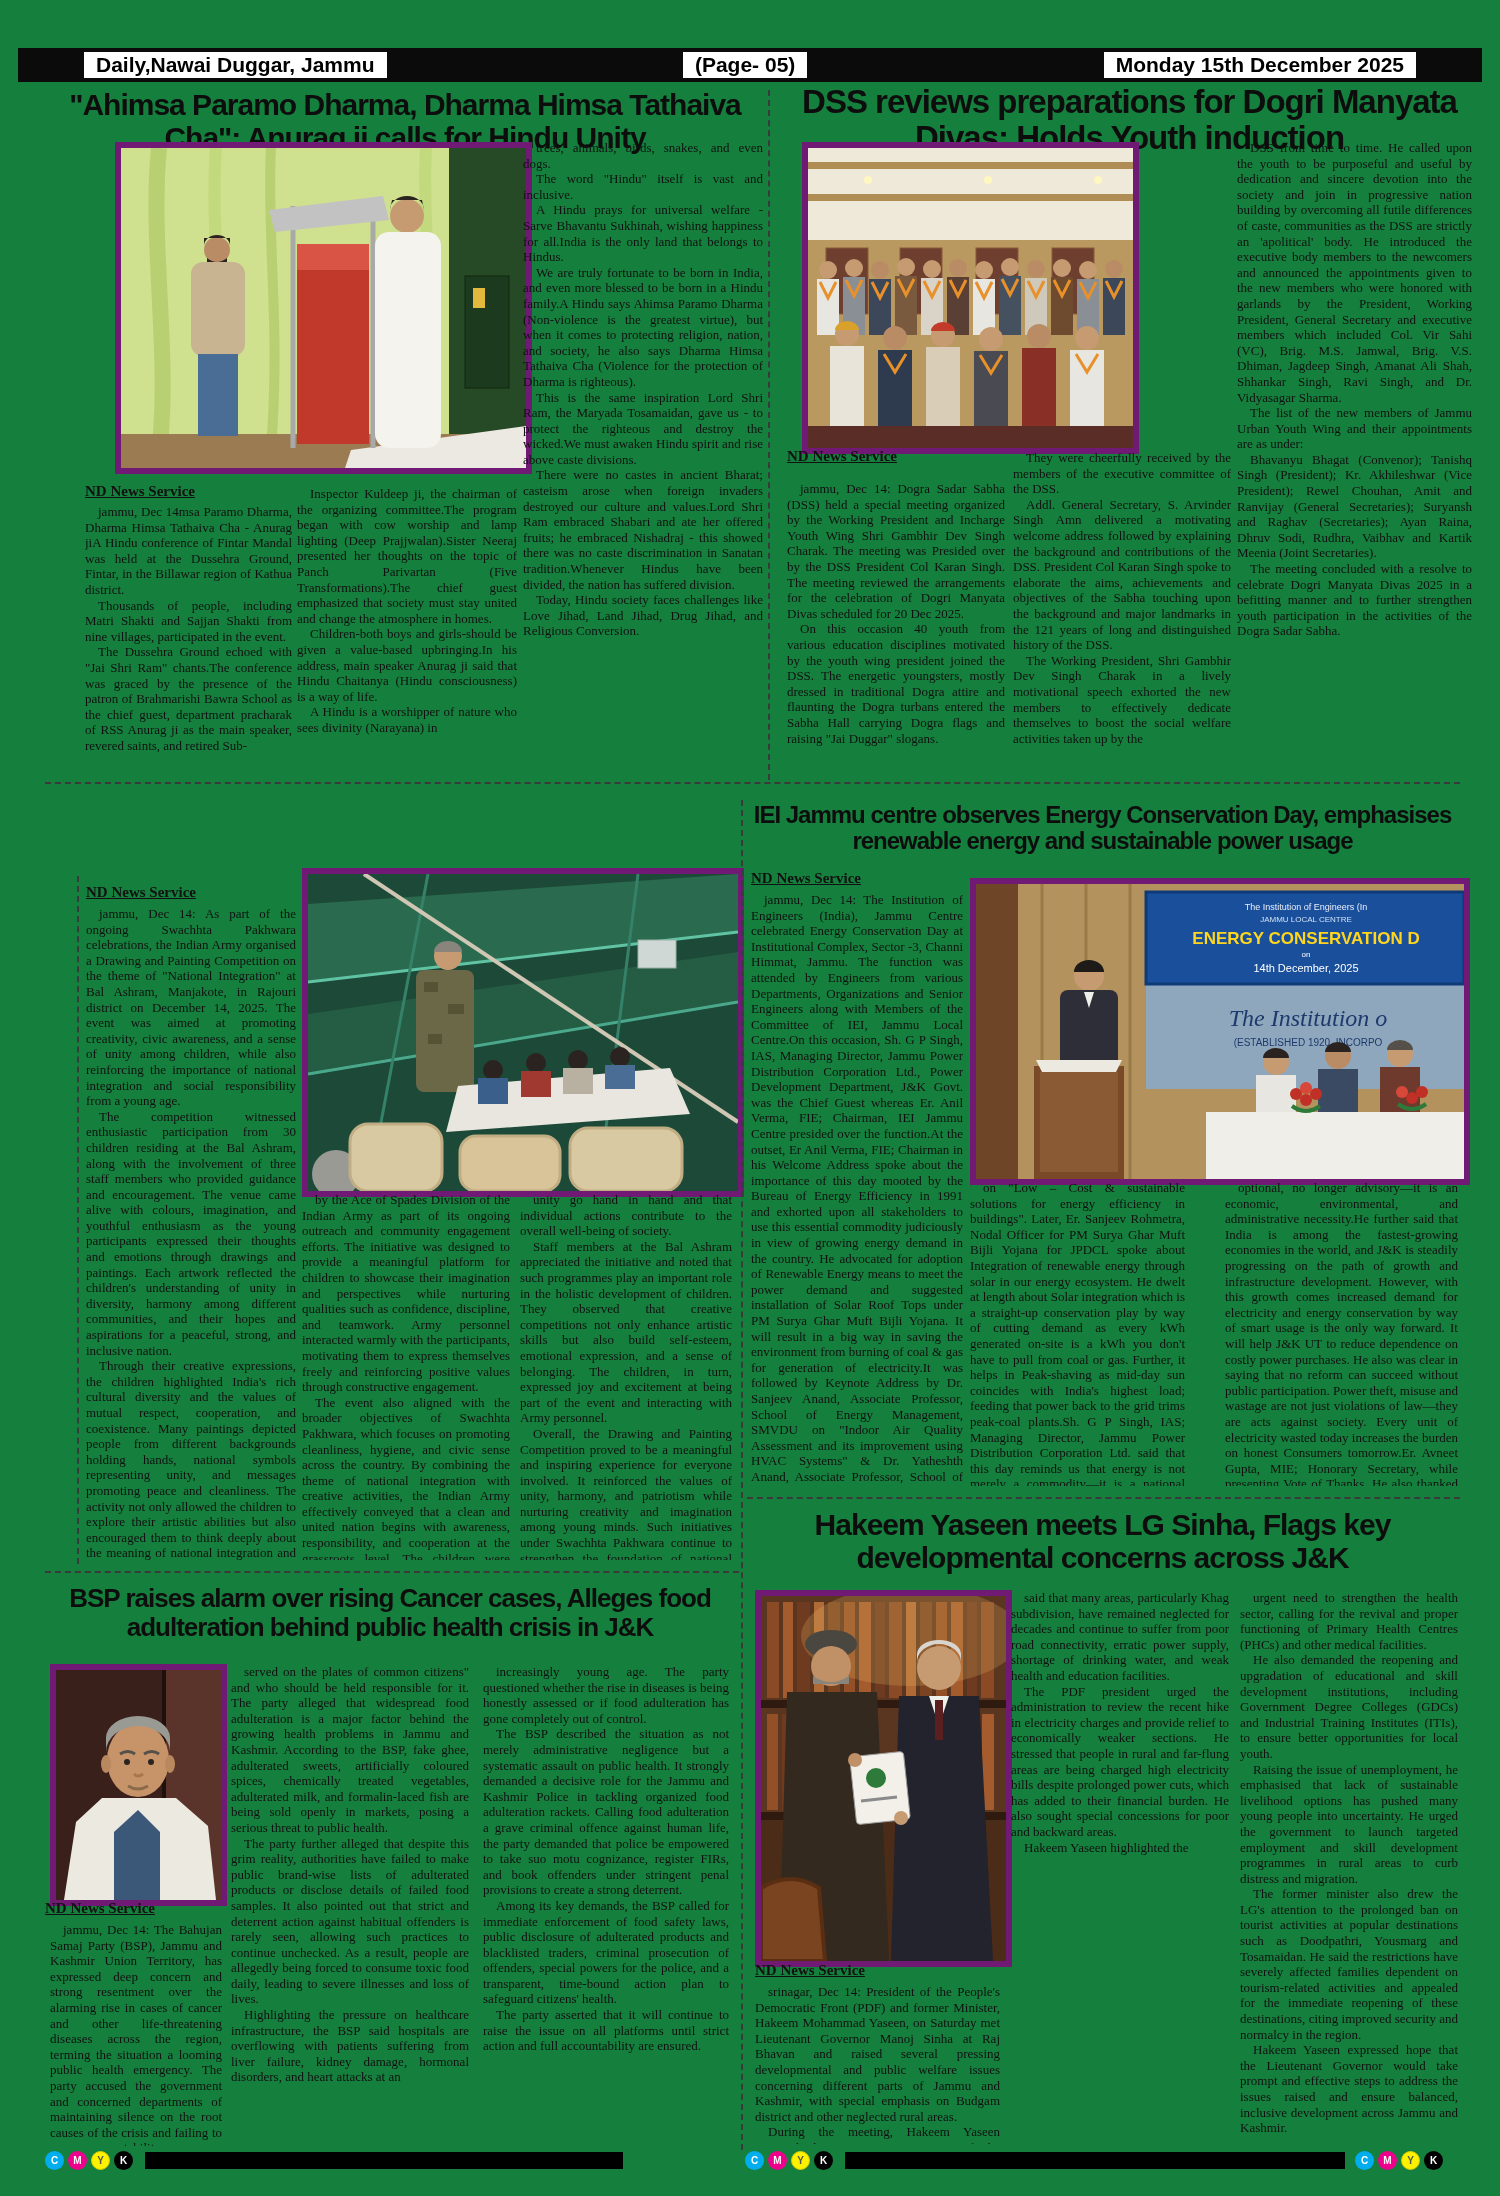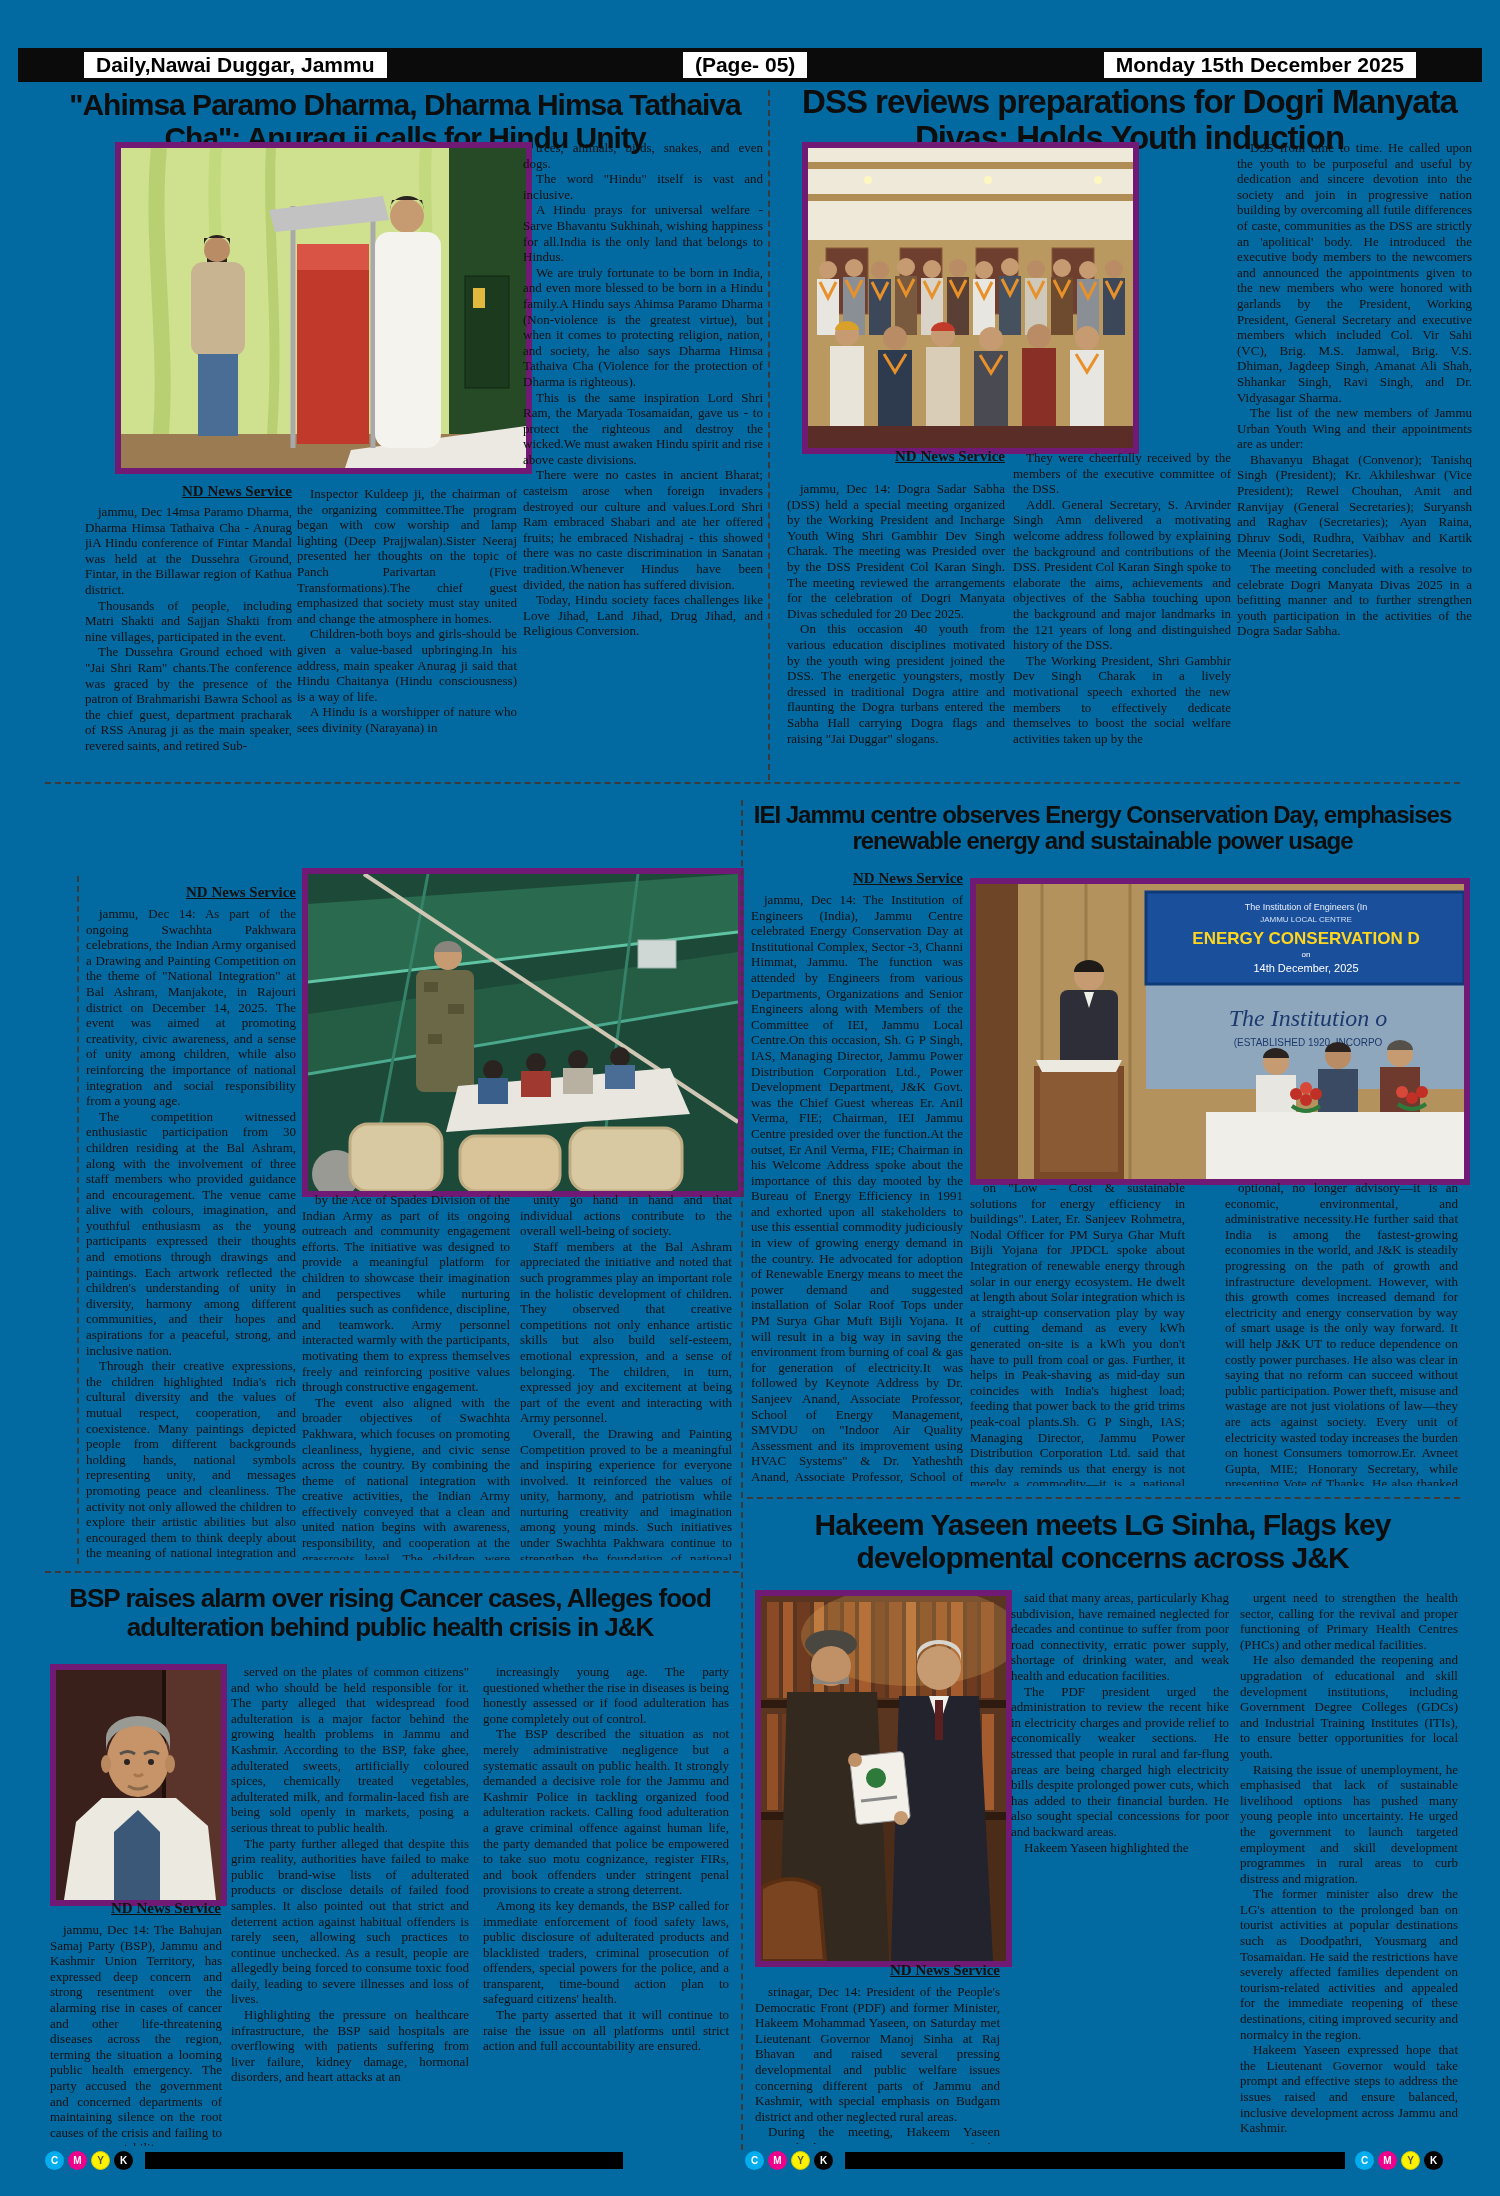--- a/index.html
+++ b/index.html
@@ -1,24 +1,24 @@
 <!DOCTYPE html>
 <html><head>
 <meta charset="utf-8">
 <style>
   html,body{margin:0;padding:0;background:#e9e9e9;}
-  .page{position:relative;width:1500px;height:2196px;background:#0369a1;margin:0 auto;
+  .page{position:relative;width:1500px;height:2196px;background:#15803d;margin:0 auto;
         font-family:"Liberation Serif",serif;color:#111;overflow:hidden;}
   .masthead{position:absolute;left:18px;top:48px;width:1464px;height:34px;background:#0b0b0b;
             display:flex;align-items:center;justify-content:space-between;box-sizing:border-box;padding:0 66px;}
   .mastbox{background:#fff;color:#000;font-family:"Liberation Sans",sans-serif;font-weight:bold;
            font-size:21px;padding:1px 12px;white-space:nowrap;}
   .headline{position:absolute;font-family:"Liberation Sans",sans-serif;font-weight:bold;
             text-align:center;line-height:1.1;letter-spacing:-1px;color:#0d0d0d;}
-  .byline{position:absolute;font-weight:bold;text-decoration:underline;text-align:right;
+  .byline{position:absolute;font-weight:bold;text-decoration:underline;text-align:left;
           font-size:15px;white-space:nowrap;}
   .col{position:absolute;overflow:hidden;text-align:justify;font-size:13px;line-height:15.6px;}
   .para{margin:0;text-indent:13px;}
   .photo{position:absolute;border:6px solid #701a75;overflow:hidden;background:#888;}
   .photo svg{display:block;width:100%;height:100%;}
   .vdash{position:absolute;width:0;border-left:2px dashed #3a3a3a;}
   .hdash{position:absolute;height:0;border-top:2px dashed #3a3a3a;}
   .cmyk{position:absolute;display:flex;align-items:center;height:20px;}
   .dot{width:19px;height:19px;border-radius:50%;margin-right:4px;display:flex;align-items:center;
        justify-content:center;font-family:"Liberation Sans",sans-serif;font-weight:bold;font-size:10px;}

